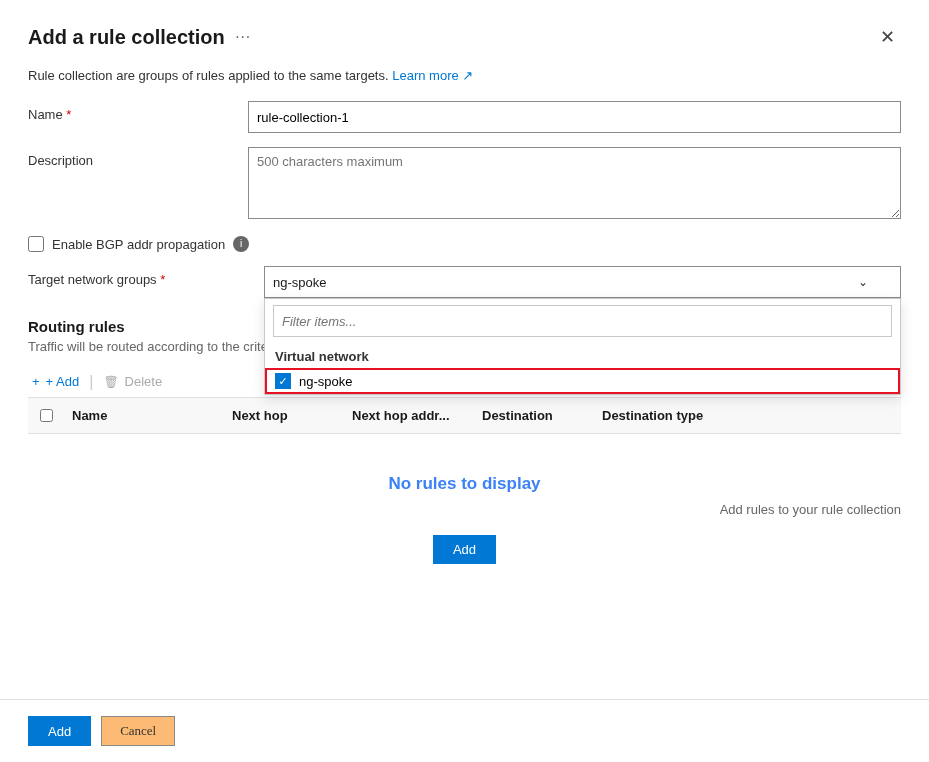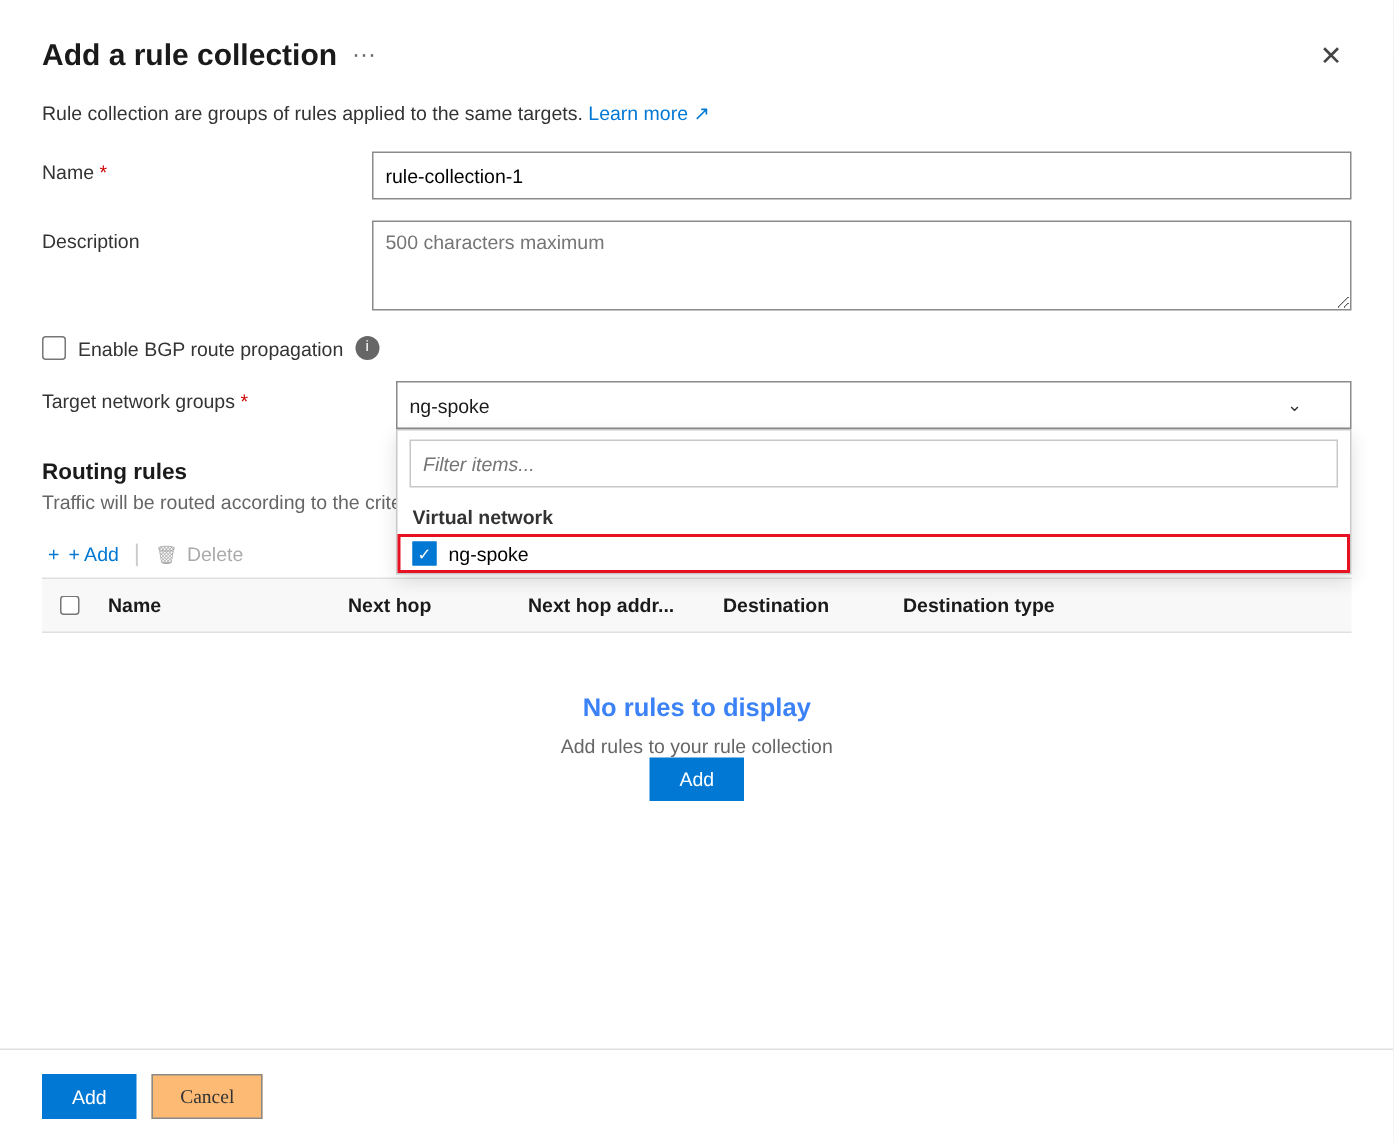--- a/index.html
+++ b/index.html
@@ -80,21 +80,21 @@
       width: 100%;
       height: 32px;
       border: 1px solid #8a8a8a;
       padding: 4px 8px;
       font-size: 13px;
       color: #000000;
       outline: none;
     }
     textarea {
       width: 100%;
-      height: 60px;
+      height: 72px;
       border: 1px solid #8a8a8a;
       padding: 6px 8px;
       font-size: 13px;
       color: #999;
       resize: vertical;
       outline: none;
       font-family: inherit;
     }
     .checkbox-row {
       display: flex;
@@ -263,20 +263,22 @@
     }
     .empty-state-title {
       font-size: 17px;
       font-weight: 600;
       color: #3b82f6;
       margin-bottom: 8px;
     }
     .empty-state-desc {
       font-size: 13px;
       color: #666;
+      margin-bottom: 18px;
+      text-align: right;
     }
     .btn-primary {
       background: #0078d4;
       color: #fff;
       border: none;
       padding: 7px 20px;
       font-size: 13px;
       cursor: pointer;
       font-family: inherit;
     }
@@ -339,21 +341,21 @@
 
   <div class="form-row">
     <div class="form-label">Description</div>
     <div class="form-control">
       <textarea placeholder="500 characters maximum" style=""></textarea>
     </div>
   </div>
 
   <div class="checkbox-row">
     <input type="checkbox" id="bgp-checkbox" style="">
-    <label for="bgp-checkbox">Enable BGP route propagation</label>
+    <label for="bgp-checkbox">Enable BGP addr propagation</label>
     <span class="info-icon">i</span>
   </div>
 
   <div class="form-row" style="position:relative;">
     <div class="form-label">
       <span>Target network groups</span>
       <span class="required">*</span>
     </div>
     <div class="dropdown-wrapper">
       <button class="dropdown-btn">

